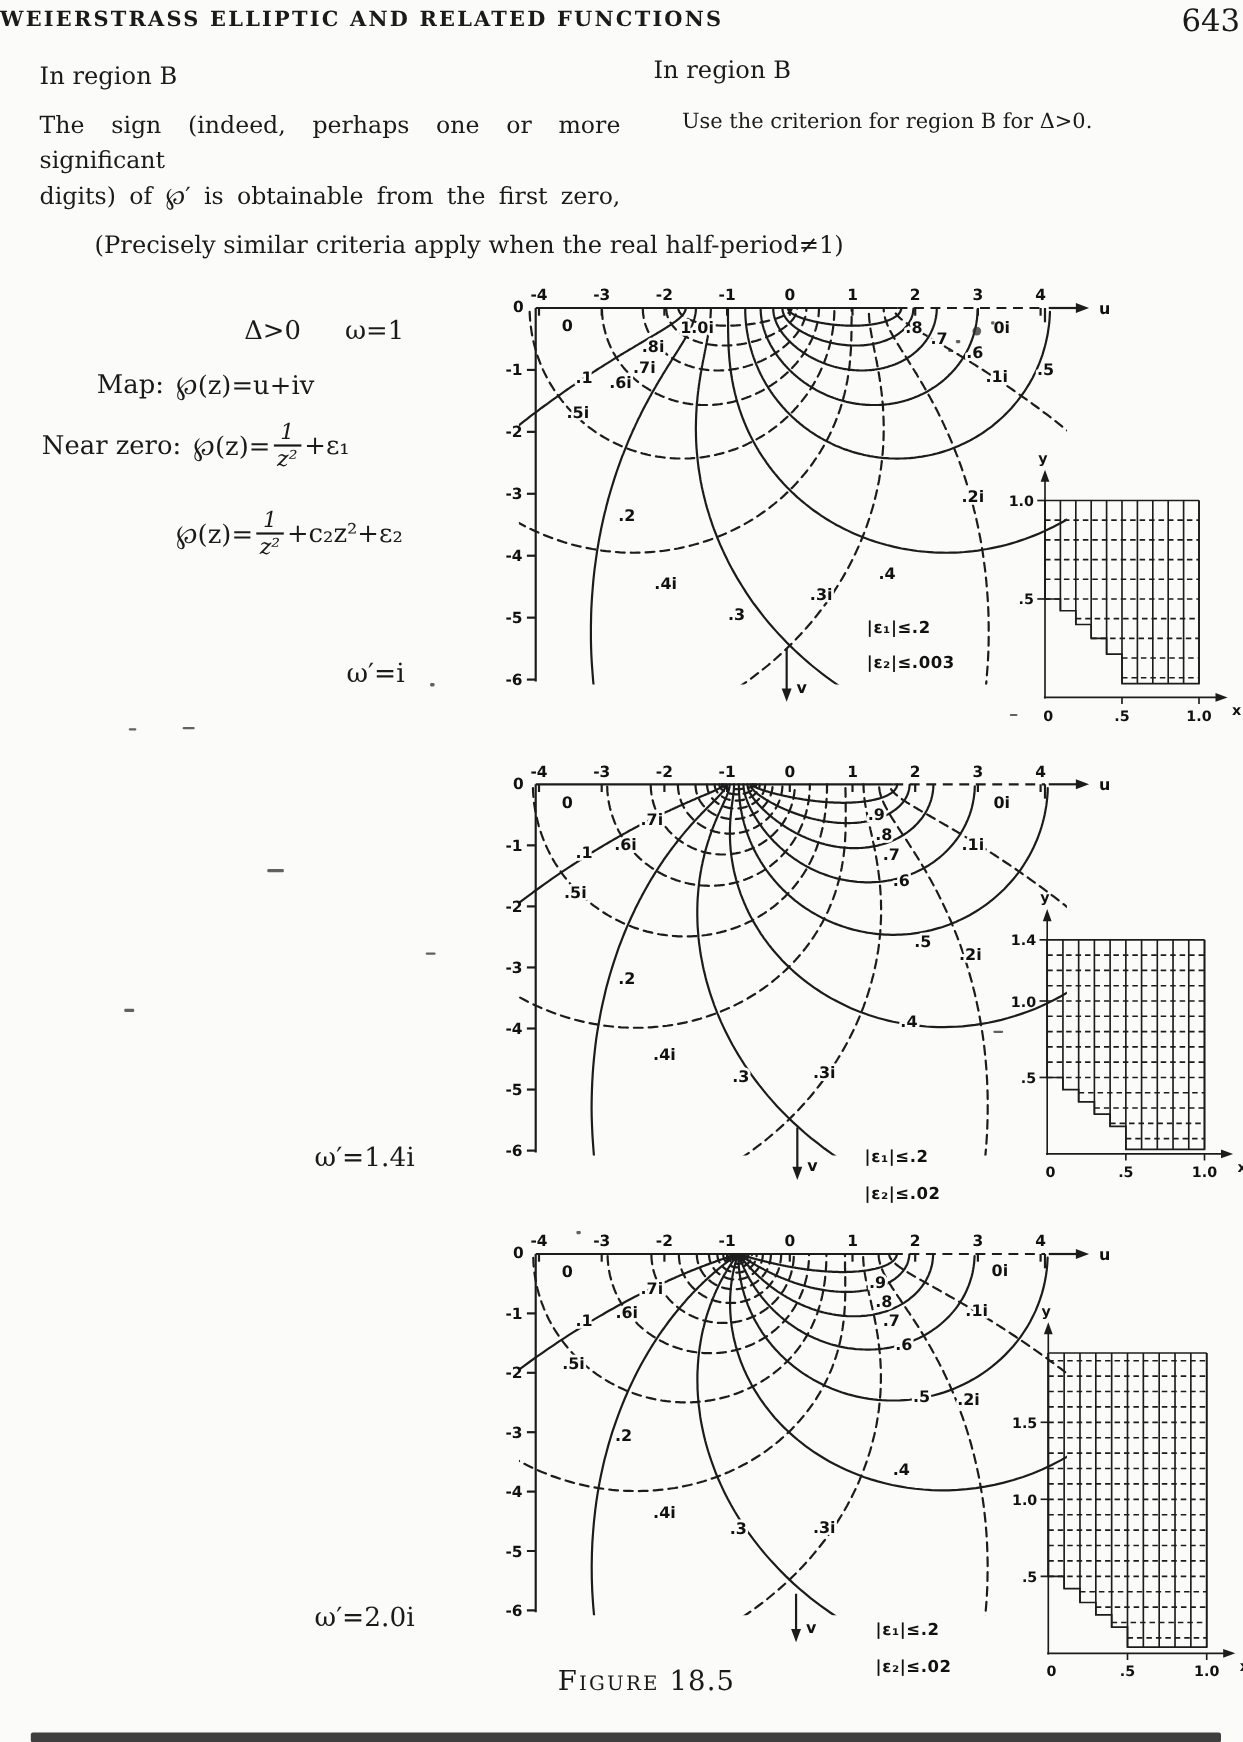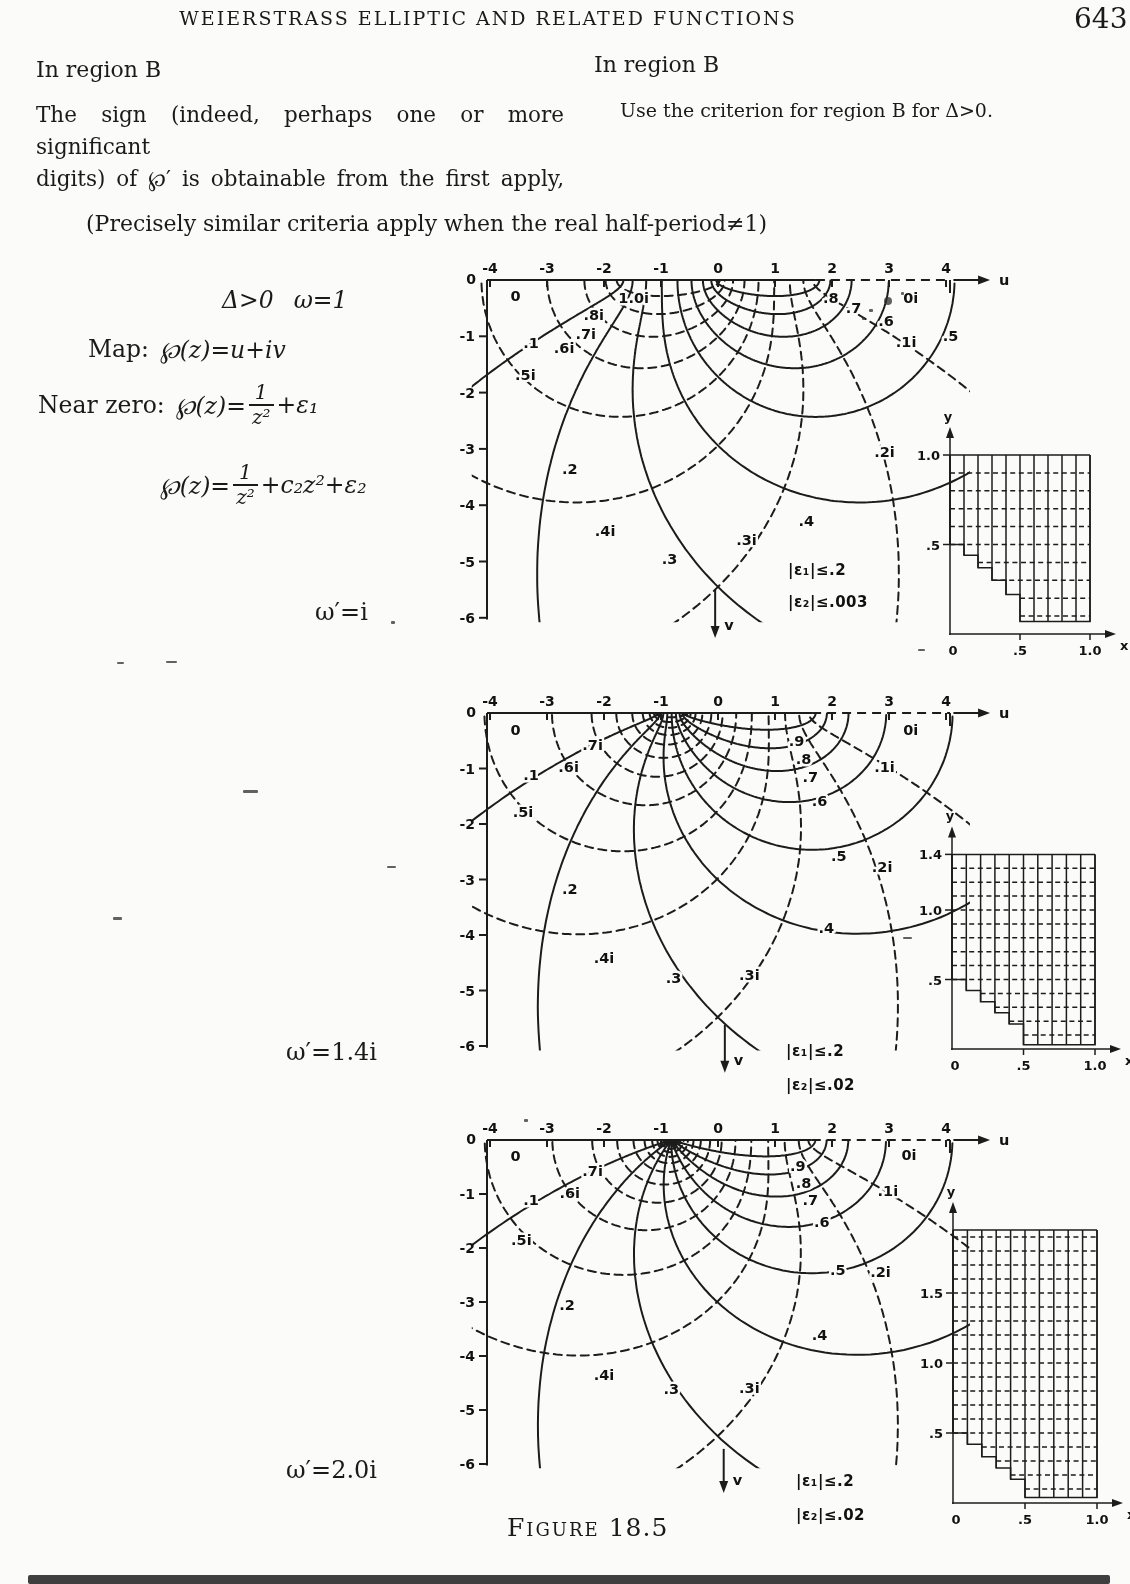--- a/index.html
+++ b/index.html
@@ -1,31 +1,31 @@
 <!DOCTYPE html>
 <html><head>
 <meta charset="utf-8">
 <style>
   html,body{margin:0;padding:0}
   body{width:1130px;height:1584px;position:relative;overflow:hidden;
        background:#fbfbf9;color:#1a1a1a;
        font-family:"DejaVu Serif","Liberation Serif",serif;}
-  .hdr{position:absolute;top:7px;left:0;width:976px;text-align:center;
-       font-size:19px;font-weight:normal;letter-spacing:2px}
+  .hdr{position:absolute;top:7px;left:0;width:976px;text-align:left;
+       font-size:19px;font-weight:bold;letter-spacing:2px}
   .pgnum{position:absolute;left:1074px;top:2px;font-size:28px}
   .h-left{position:absolute;left:36px;top:57px;font-size:22px}
   .h-right{position:absolute;left:594px;top:52px;font-size:22px}
   .para{position:absolute;left:36px;top:99px;width:528px;font-size:21.5px;line-height:32px}
   .jline{display:block;text-align:justify;text-align-last:justify}
   .rbody{position:absolute;left:620px;top:99px;font-size:19px}
   .note{position:absolute;left:86px;top:211px;font-size:22px}
   .eqrow{position:absolute;display:flex;align-items:center;font-size:23.5px;white-space:pre}
-  .it{font-style:italic}
+  .it{}
   .rm{font-style:normal;margin-right:11px}
-  .sp{margin-left:20px}
+  .sp{margin-left:40px}
   .frac{display:inline-flex;flex-direction:column;align-items:center;vertical-align:middle;
         margin:0 3px;font-size:20px;font-style:italic;line-height:1.15}
   .frac .num{padding:0 6px;border-bottom:2px solid #1a1a1a}
   .om{position:absolute;font-size:24px;}
   .cap{position:absolute;left:507px;top:1513px;font-size:25px;letter-spacing:1px}
   .sc{font-variant:small-caps;letter-spacing:2px}
   #plots{position:absolute;left:0;top:0}
   .cv{fill:none;stroke:#1c1c1c;stroke-width:2;stroke-linecap:round}
   .dsh{stroke-dasharray:8 5.5}
   .ax{stroke:#1c1c1c;stroke-width:2;fill:none}
@@ -451,21 +451,21 @@
     </svg>
 
   <div class="hdr">WEIERSTRASS ELLIPTIC AND RELATED FUNCTIONS</div>
   <div class="pgnum">643</div>
 
   <div class="h-left">In region B</div>
   <div class="h-right">In region B</div>
 
   <div class="para">
     <span class="jline">The sign (indeed, perhaps one or more significant</span>
-    <span class="jline">digits) of ℘′ is obtainable from the first apply,</span>
+    <span class="jline">digits) of ℘′ is obtainable from the first zero,</span>
   </div>
 
   <div class="rbody">Use the criterion for region B for Δ&gt;0.</div>
   <div class="note">(Precisely similar criteria apply when the real half-period≠1)</div>
 
   <div class="eqrow" style="left:222px;top:286px">
     <span class="it">Δ&gt;0</span><span class="it sp">ω=1</span>
   </div>
 
   <div class="eqrow" style="left:88px;top:333px">

